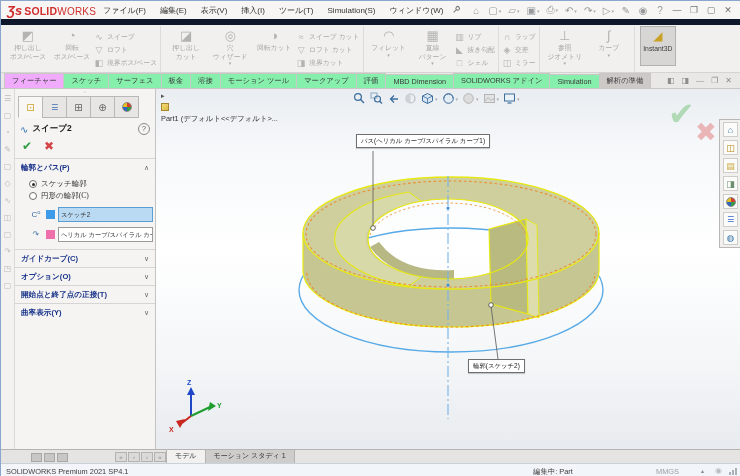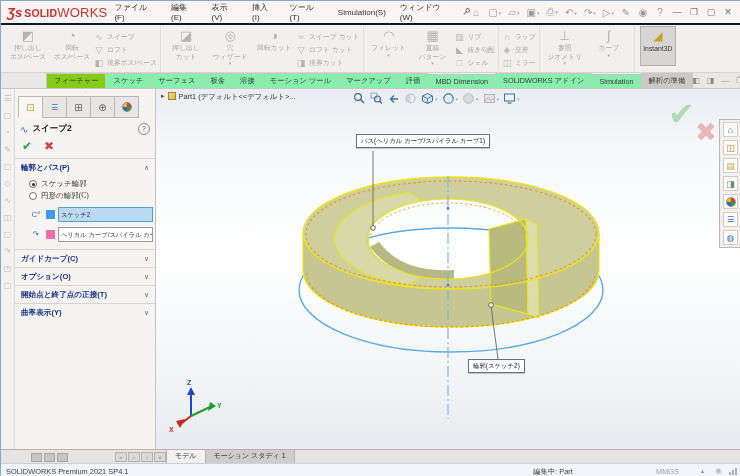--- a/index.html
+++ b/index.html
@@ -1,24 +1,24 @@
 <!DOCTYPE html>
 <html><head>
 <meta charset="utf-8">
 <style>
   html,body{margin:0;padding:0;}
   body{width:740px;height:476px;position:relative;font-family:"Liberation Sans","DejaVu Sans",sans-serif;font-size:8px;color:#333;background:#fff;overflow:hidden;}
   #app{position:absolute;inset:0;border:1px solid #8aa6cc;box-sizing:border-box;}
 
   
-  #menubar{position:absolute;left:0;top:0;width:740px;height:24px;background:#f7f6f5;border-bottom:2px solid #0f172a;display:flex;align-items:center;box-sizing:border-box;}
+  #menubar{position:absolute;left:0;top:0;width:740px;height:24px;background:#f7f6f5;border-bottom:6px solid #0f172a;display:flex;align-items:center;box-sizing:border-box;}
   #logo{display:flex;align-items:baseline;margin-left:6px;color:#cf2e2c;}
   #logo .mark{font-size:13px;font-weight:bold;font-style:italic;margin-right:2px;}
   #logo .b{font-size:10.5px;font-weight:bold;letter-spacing:.2px;}
-  #logo .l{font-size:13px;letter-spacing:.2px;}
+  #logo .l{font-size:10px;letter-spacing:.2px;}
   .menu-item{font-size:8px;padding:3px 7px;color:#333;cursor:default;}
   #pin-wrap{margin-left:2px;color:#777;}
   #qa{margin-left:auto;display:flex;align-items:center;gap:7px;padding-right:8px;color:#97999c;font-size:10px;}
   .qa-ic{display:inline-block;min-width:10px;text-align:center;}
   .dd::after{content:"▾";font-size:5px;color:#a9abad;margin-left:1px;vertical-align:middle;}
   .winctl{color:#6f7275;font-size:9px;}
 
   
   #ribbon{position:absolute;left:0;top:24px;width:740px;height:48px;background:#f1f0ef;border-bottom:1px solid #d6d4d2;display:flex;align-items:stretch;padding:1px 0 0 2px;box-sizing:border-box;}
   .rgroup{display:flex;align-items:flex-start;padding:1px 3px 0 3px;border-right:1px solid #dedcda;}
@@ -30,21 +30,21 @@
   .rsmall{display:flex;align-items:center;gap:3px;font-size:6.8px;color:#a5a5a5;height:13px;white-space:nowrap;}
   .rsmall .ric{font-size:9px;color:#b3b3b3;width:10px;text-align:center;}
   #instant3d{width:36px;margin-left:5px;background:#d7d6d4;border:1px solid #b3b1af;text-align:center;color:#3c3c3c;padding-top:2px;height:40px;box-sizing:border-box;}
   #instant3d .ric{display:block;font-size:12px;color:#c9a227;line-height:15px;}
   #instant3d .rl{font-size:6.8px;}
   #ribbon-collapse{position:absolute;right:9px;top:58px;color:#8b8b8b;font-size:8px;line-height:8px;}
 
   
   #tabrow{position:absolute;left:0;top:72px;width:740px;height:16px;background:#eae8e7;border-bottom:1px solid #c9c7c5;display:flex;align-items:flex-end;padding-left:3px;box-sizing:border-box;}
   .rtab{font-size:7.3px;padding:2px 7px 2px;border:1px solid #c9c7c5;border-bottom:none;background:#86efac;margin-right:-1px;white-space:nowrap;color:#3a3a3a;}
-  .rtab.active{background:#84cc16;margin-left:42px;}
+  .rtab.active{background:#f0abfc;}
   .rtab.shaded{background:#ccc9c7;}
   #docctl{margin-left:auto;display:flex;gap:7px;align-items:center;padding:0 9px 3px 0;color:#8d8d8d;font-size:8px;}
 
   
   #main{position:absolute;left:0;top:88px;width:740px;height:360px;}
   #tree-strip{position:absolute;left:0;top:0;width:14px;height:360px;background:#f3f2f1;border-right:1px solid #dbd9d7;box-sizing:border-box;display:flex;flex-direction:column;align-items:center;padding-top:5px;gap:8px;color:#bdbbb9;font-size:8px;}
 
   
   #pm{position:absolute;left:14px;top:0;width:141px;height:360px;background:#f5f4f3;border-right:1px solid #c5c3c1;box-sizing:border-box;font-size:7.5px;}
   #pm-grip{height:7px;text-align:center;color:#9a9a9a;font-size:6px;line-height:6px;}
@@ -66,21 +66,21 @@
   .rdot.sel::after{content:"";position:absolute;inset:1.5px;background:#2b2b2b;border-radius:50%;}
   .frow{display:flex;align-items:center;gap:3px;margin-top:5px;}
   .ficon{width:15px;text-align:center;color:#41700;color:#3a6ea5;font-size:8px;}
   .swatch{width:9px;height:9px;flex:none;}
   .fld{width:96px;height:13px;border:1px solid #9a9a9a;background:#fff;font-size:6.3px;line-height:13px;padding:0 2px;white-space:nowrap;overflow:hidden;box-sizing:content-box;}
   .fld.sel{background:#badaf4;border-color:#5a9fd4;}
 
   
   #graphics{position:absolute;left:155px;top:0;width:585px;height:360px;background:linear-gradient(180deg,#e9edf1 0%,#f6f8fa 16%,#ffffff 45%,#f3f5f7 78%,#e8ebef 100%);overflow:hidden;}
   #scene{position:absolute;left:0;top:0;}
-  #breadcrumb{position:absolute;left:5px;top:3px;display:flex;align-items:flex-start;gap:3px;font-size:7.4px;color:#333;z-index:5;}
+  #breadcrumb{position:absolute;left:5px;top:3px;display:flex;align-items:flex-start;gap:3px;font-size:7.4px;color:#333;z-index:5;flex-direction:column;}
   #breadcrumb .arr{color:#555;font-size:7px;}
   .part-cube{width:8px;height:8px;background:linear-gradient(135deg,#f3dc77,#d9b945);border:1px solid #a8862c;box-sizing:border-box;}
   #hud{position:absolute;left:197px;top:3px;display:flex;align-items:center;gap:4px;z-index:5;}
   .hud-ic{display:flex;align-items:center;}
   .co{position:absolute;border:1px solid #6f6f6f;background:#fff;font-size:6.4px;line-height:1;padding:3px 4px;white-space:nowrap;box-shadow:0 1px 1px rgba(0,0,0,.18);z-index:4;color:#222;}
   #confirm-ok{position:absolute;left:512px;top:6px;font-size:32px;color:rgba(125,196,131,.55);font-weight:bold;z-index:3;}
   #confirm-cancel{position:absolute;left:539px;top:28px;font-size:26px;color:rgba(229,138,138,.6);font-weight:bold;z-index:3;}
   #taskpane{position:absolute;right:0;top:30px;width:21px;background:#f1f0ef;border:1px solid #b9b7b5;border-right:none;display:flex;flex-direction:column;align-items:center;padding:2px 0;gap:3px;z-index:6;}
   .tp-ic{width:15px;height:15px;background:#fbfbfa;border:1px solid #cfcdcb;box-sizing:border-box;display:flex;align-items:center;justify-content:center;font-size:9px;color:#2e6da4;}
 

